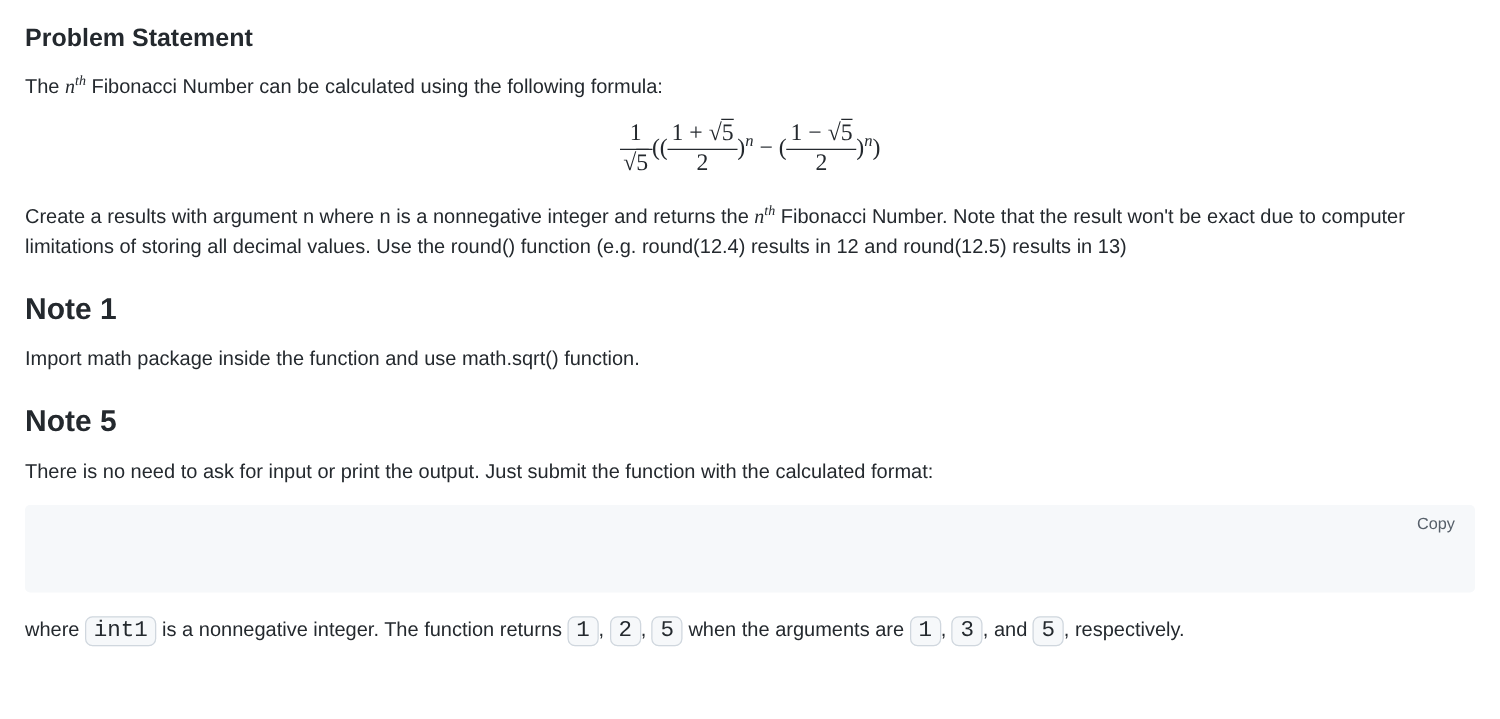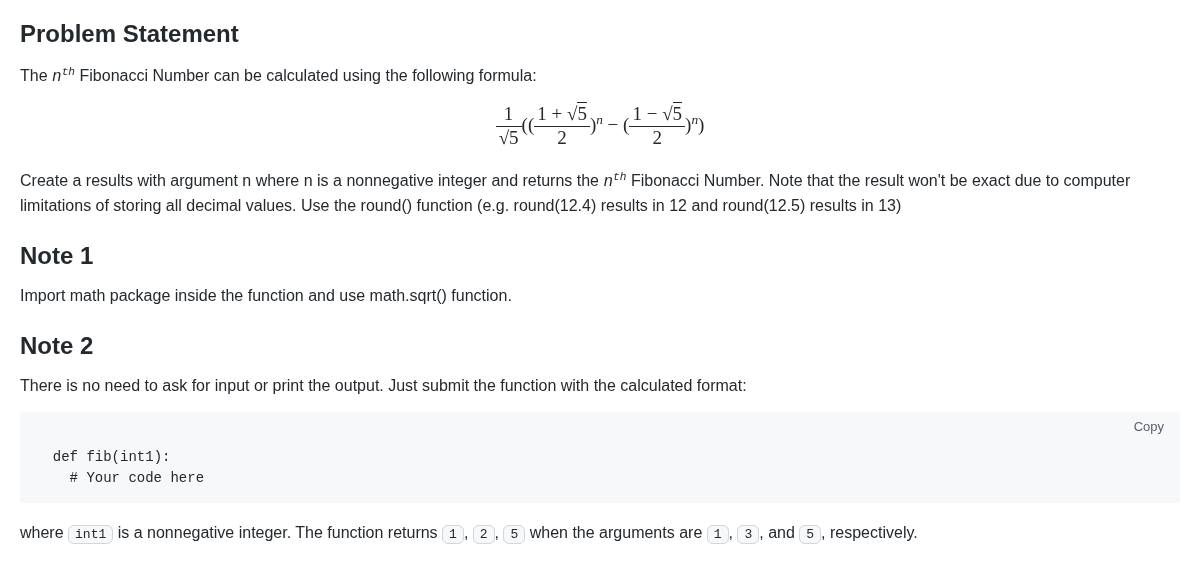--- a/index.html
+++ b/index.html
@@ -5,21 +5,21 @@
   body {
     font-family: -apple-system, BlinkMacSystemFont, "Segoe UI", Helvetica, Arial, sans-serif;
     color: #24292e;
     margin: 0;
     padding: 16px 20px;
     font-size: 16px;
     line-height: 1.5;
     width: 1160px;
   }
   h2 {
-    font-size: 24px;
+    font-size: 20px;
     font-weight: 600;
     margin: 0 0 12px 0;
   }
   h3 {
     font-size: 24px;
     font-weight: 600;
     margin: 20px 0 10px 0;
   }
   p {
     margin: 0 0 14px 0;
@@ -50,21 +50,21 @@
     border-top: 1px solid #24292e;
     padding-top: 0;
   }
   sup {
     font-size: 0.7em;
     vertical-align: super;
     line-height: 0;
     font-style: italic;
   }
   .nth {
-    font-family: Liberation Mono, monospace;
+    font-family: Liberation Serif, serif;
     font-style: italic;
     margin-top: 40px;
   }
   .codeblock {
     position: relative;
     background: #f6f8fa;
     border-radius: 4px;
     padding: 14px 16px;
     margin: 12px 0 18px 0;
     font-family: SFMono-Regular, Consolas, "Liberation Mono", Menlo, monospace;
@@ -82,21 +82,21 @@
     cursor: pointer;
     background: transparent;
     border: none;
   }
   code.inline {
     background: #f6f8fa;
     border: 1px solid #d0d7de;
     border-radius: 6px;
     padding: 1px 6px;
     font-family: SFMono-Regular, Consolas, "Liberation Mono", Menlo, monospace;
-    font-size: 13px;
+    font-size: 18px;
     vertical-align: baseline;
   }
 </style>
 </head>
 <body>
 
 <h2>Problem Statement</h2>
 
 <p>
   <span>The </span><span class="nth"><span>n</span><sup>th</sup></span><span> Fibonacci Number can be calculated using the following formula:</span>
@@ -115,23 +115,22 @@
   </span><span>)</span><sup>n</sup><span>)</span>
 </div>
 
 <p>
   <span>Create a results with argument n where n is a nonnegative integer and returns the </span><span class="nth"><span>n</span><sup>th</sup></span><span> Fibonacci Number. Note that the result won't be exact due to computer limitations of storing all decimal values. Use the round() function (e.g. round(12.4) results in 12 and round(12.5) results in 13)</span>
 </p>
 
 <h3>Note 1</h3>
 <p>Import math package inside the function and use math.sqrt() function.</p>
 
-<h3>Note 2</h3>
+<h3>Note 5</h3>
 <p>There is no need to ask for input or print the output. Just submit the function with the calculated format:</p>
 
 <div class="codeblock">
-  <button class="copy-btn">Copy</button><span>def fib(int1):
-    # Your code here</span>
+  <button class="copy-btn">Copy</button>
 </div>
 
 <p>
   <span>where </span><code class="inline">int1</code><span> is a nonnegative integer. The function returns </span><code class="inline">1</code><span>, </span><code class="inline">2</code><span>, </span><code class="inline">5</code><span> when the arguments are </span><code class="inline">1</code><span>, </span><code class="inline">3</code><span>, and </span><code class="inline">5</code><span>, respectively.</span>
 </p>
 
 </body></html>

